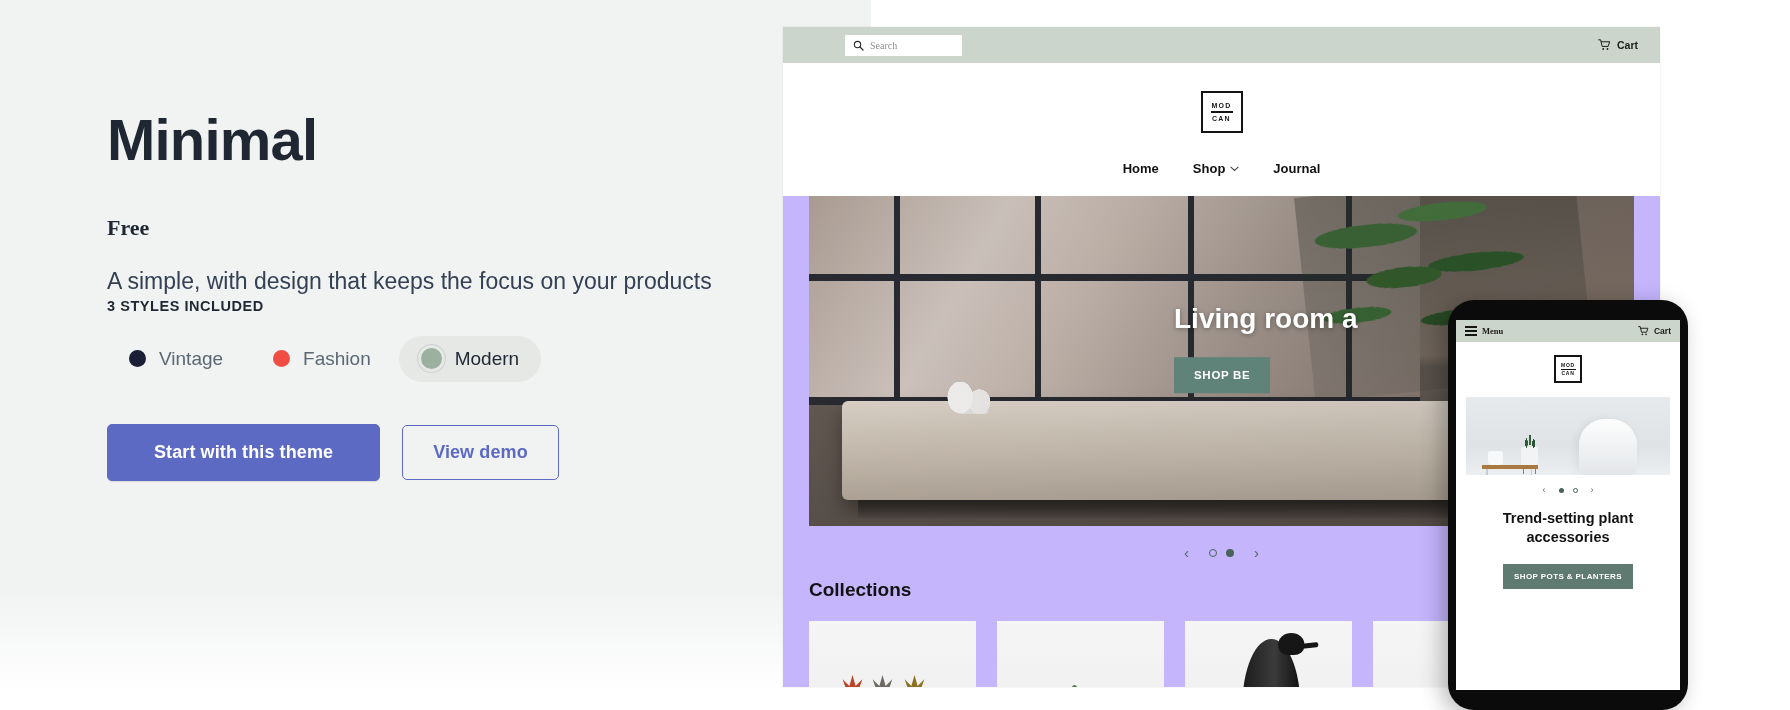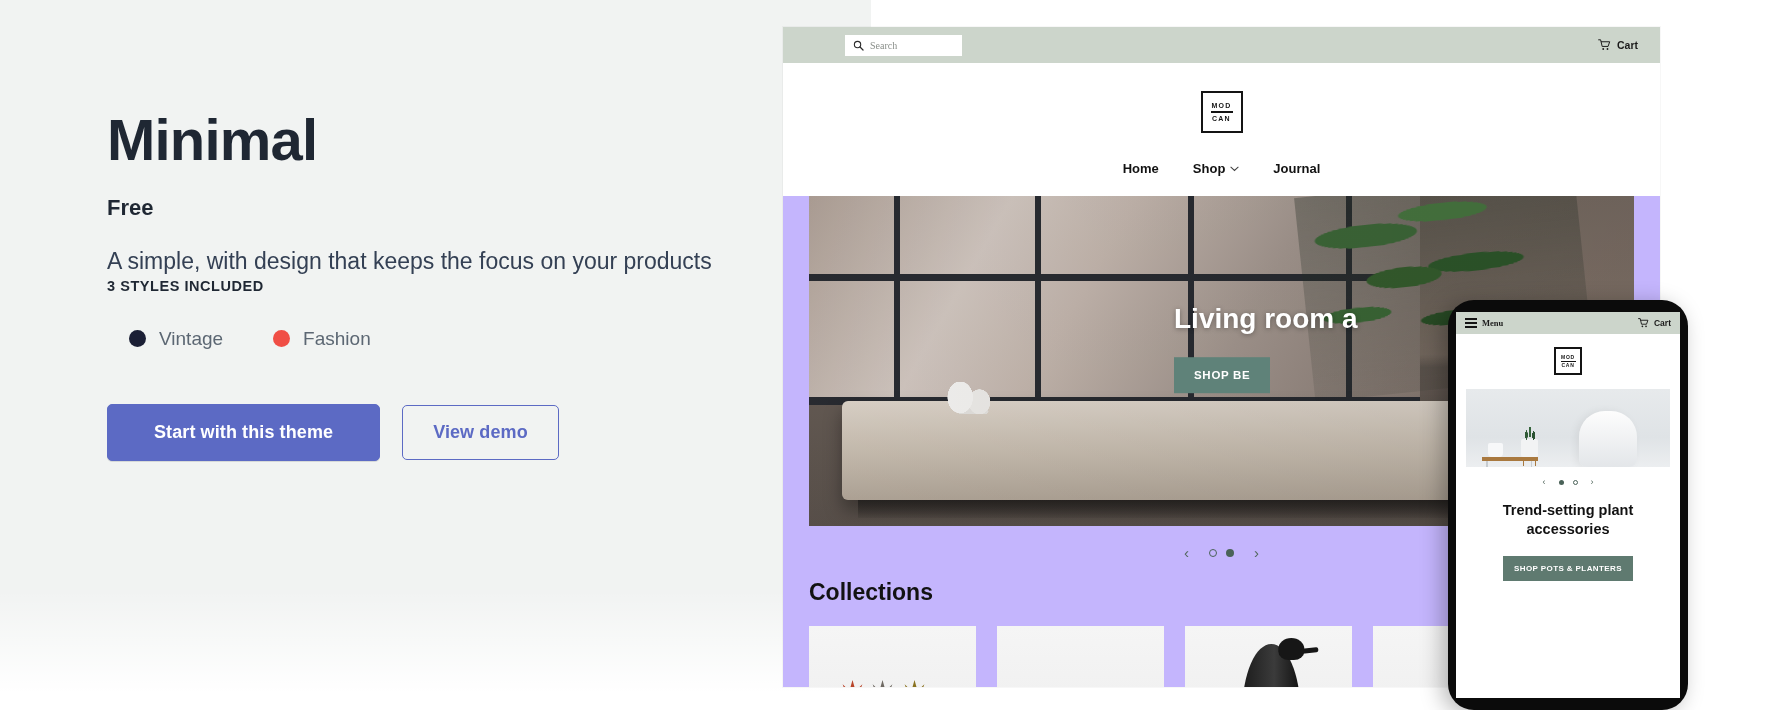--- a/index.html
+++ b/index.html
@@ -36,24 +36,25 @@
     width: 640px;
   }
   .theme-title {
     font-size: 58px;
     font-weight: 700;
     color: #1f2733;
     letter-spacing: -0.8px;
     line-height: 1.05;
   }
   .theme-price {
-    margin-top: 24px;
+    margin-top: 44px;
     font-size: 22px;
     font-weight: 700;
     color: #1f2733;
+    font-family: Liberation Serif, serif;
   }
   .theme-desc {
     margin-top: 24px;
     font-size: 23px;
     line-height: 1.42;
     color: #344054;
     max-width: 640px;
     font-weight: 400;
   }
   .styles-label {
@@ -306,21 +307,21 @@
     color: #4a6258;
   }
   .carousel-ctl .arrow { font-size: 15px; cursor: pointer; color: #53685e; }
   .dots { display: flex; align-items: center; gap: 9px; }
   .dot { width: 8px; height: 8px; border-radius: 50%; cursor: pointer; }
   .dot.hollow { border: 1.6px solid #4a6258; background: transparent; }
   .dot.filled { background: #4a6258; }
 
   .collections-title {
     margin: 18px 0 0 26px;
-    font-size: 23px;
+    font-size: 19px;
     font-weight: 700;
     color: #121212;
   }
   .coll-row {
     display: flex;
     gap: 21px;
     margin: 20px 0 0 26px;
   }
   .coll-card {
     width: 167px; height: 130px;
@@ -371,21 +372,21 @@
   }
 
   
   .phone {
     position: absolute;
     left: 1448px; top: 300px;
     width: 240px; height: 410px;
     background: #0b0b0b;
     border-radius: 26px;
     box-shadow: -6px 4px 22px rgba(0,0,0,0.28);
-    padding: 12px 8px;
+    padding: 20px 8px;
     overflow: hidden;
   }
   .phone-screen {
     width: 100%; height: 100%;
     background: #ffffff;
     overflow: hidden;
     position: relative;
   }
   .phone-topbar {
     height: 22px;
@@ -496,20 +497,24 @@
       <div class="styles-label">3 STYLES INCLUDED</div>
 
       <div class="styles-row">
         <button class="style-chip">
           <span class="style-dot" style="background:#1b1f35"></span>
           <span class="style-name">Vintage</span>
         </button>
         <button class="style-chip">
           <span class="style-dot" style="background:#f04e45"></span>
           <span class="style-name">Fashion</span>
+        </button>
+        <button class="style-chip selected">
+          <span class="style-dot" style="background:#9cb0a0"></span>
+          <span class="style-name">Modern</span>
         </button>
       </div>
 
       <div class="btn-row">
         <button class="btn btn-primary">Start with this theme</button>
         <button class="btn btn-secondary">View demo</button>
       </div>
     </div>
   </div>
 

